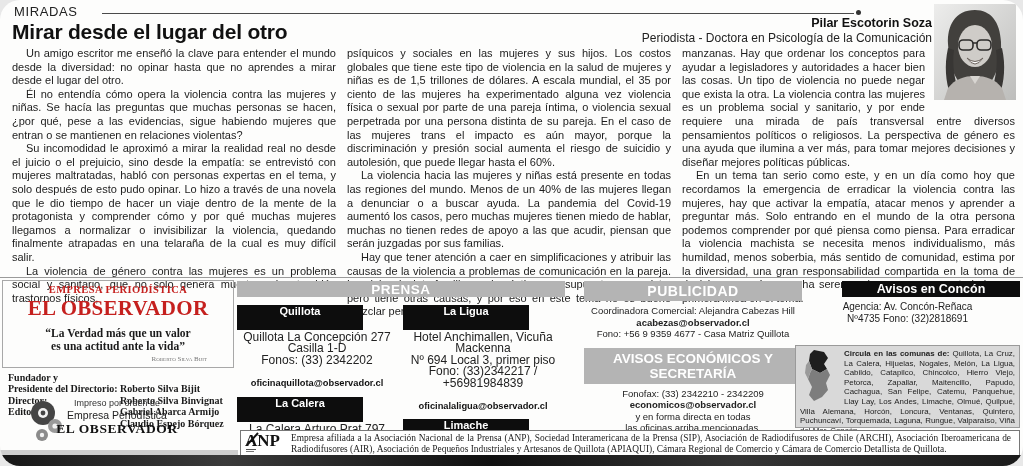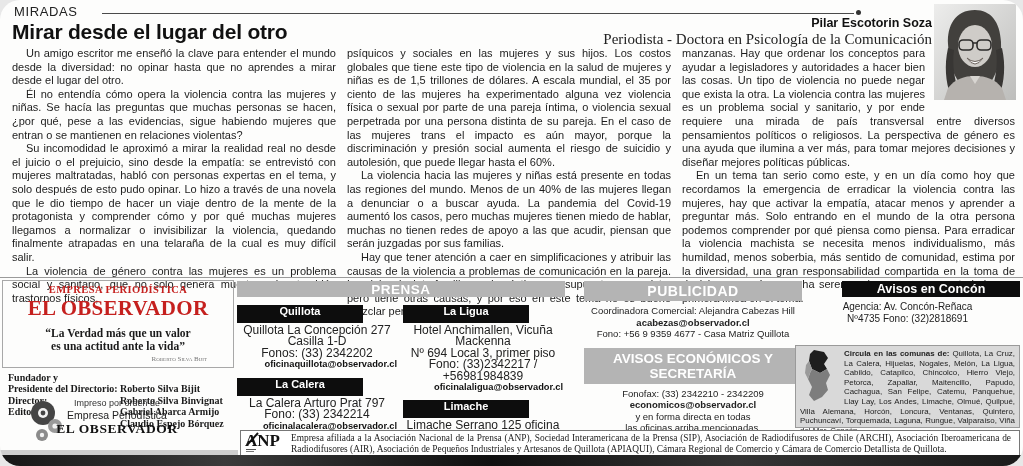--- a/index.html
+++ b/index.html
@@ -6,21 +6,21 @@
   .page{position:relative;width:1023px;height:466px;background:#fdfdfc;overflow:hidden;
         font-family:"Liberation Sans", sans-serif;color:#1a1a1a;border-radius:20px;}
 
   
   .section-label{position:absolute;left:14px;top:4px;font-size:13px;letter-spacing:.6px;color:#222;}
   .header-rule{position:absolute;left:102px;top:13px;width:752px;height:1px;background:#4a4a4a;}
   .header-rule-dot{position:absolute;left:856px;top:10px;width:5px;height:5px;border-radius:50%;background:#333;}
   .page-title{position:absolute;left:12px;top:20px;font-size:21px;font-weight:bold;letter-spacing:-.2px;color:#111;}
   .author-block{position:absolute;left:530px;top:16px;width:402px;text-align:right;}
   .author-name{font-size:12.5px;font-weight:bold;color:#111;}
-  .author-role{font-size:15px;color:#222;margin-top:1px;font-family:Liberation Serif, serif;}
+  .author-role{font-size:12px;color:#222;margin-top:1px;}
   .author-photo{position:absolute;left:934px;top:4px;width:82px;height:96px;overflow:hidden;}
 
   
   .col{position:absolute;top:47px;font-size:11px;line-height:13.6px;text-align:justify;color:#1d1d1d;}
   .col p{margin:0;text-indent:14px;}
   .col p.cont{text-indent:0;}
   .col-1{left:12px;width:324px;}
   .col-2{left:347px;width:324px;}
   .col-3{left:682px;width:333px;}
   .photo-spacer{float:right;width:90px;height:57px;}
@@ -42,23 +42,23 @@
   .print-line3{font-family:"Liberation Serif", serif;font-weight:bold;font-size:13.5px;letter-spacing:.6px;color:#111;}
   .print-line4{font-size:8.5px;color:#333;margin-top:1px;}
   .press-logo{position:absolute;left:28px;top:400px;}
 
   .graybar{background:#b4b4b4;color:#fff;font-weight:bold;text-align:center;}
   .prensa{position:absolute;left:237px;top:281px;width:328px;}
   .prensa-bar{height:16px;line-height:18px;font-size:13.5px;letter-spacing:.5px;}
   .office-col{position:absolute;top:24px;width:160px;}
   .office-col.left{left:0;}
   .office-col.right{left:166px;}
-  .city-bar{background:#0d0d0d;color:#fff;font-weight:bold;font-size:11px;height:18px;line-height:13px;text-align:center;width:126px;}
+  .city-bar{background:#0d0d0d;color:#fff;font-weight:bold;font-size:11px;height:25px;line-height:13px;text-align:center;width:126px;}
   .office-lines{text-align:center;font-size:12px;line-height:11.4px;margin-top:2px;color:#222;}
-  .office-email{text-align:right;font-weight:bold;font-size:9.3px;line-height:11.4px;color:#111;}
+  .office-email{text-align:center;font-weight:bold;font-size:9.3px;line-height:11.4px;color:#111;margin-top:12px;}
   .office-block{margin-bottom:7px;min-height:66px;}
 
   .publicidad{position:absolute;left:570px;top:281px;width:218px;margin-left:14px;}
   .pub-bar{height:20px;line-height:20px;font-size:14px;letter-spacing:.5px;}
   .pub-lines{text-align:center;font-size:9.5px;line-height:11.5px;margin-top:4px;color:#222;}
   .pub-email{font-weight:bold;}
   .avisos-bar{margin-top:8px;font-size:13.5px;line-height:15px;padding:3px 16px;}
 
   .concon{position:absolute;left:795px;top:281px;width:225px;}
   .concon-bar{background:#0d0d0d;color:#fff;font-weight:bold;font-size:12.5px;height:16px;line-height:16px;text-align:center;width:178px;margin-left:47px;}

